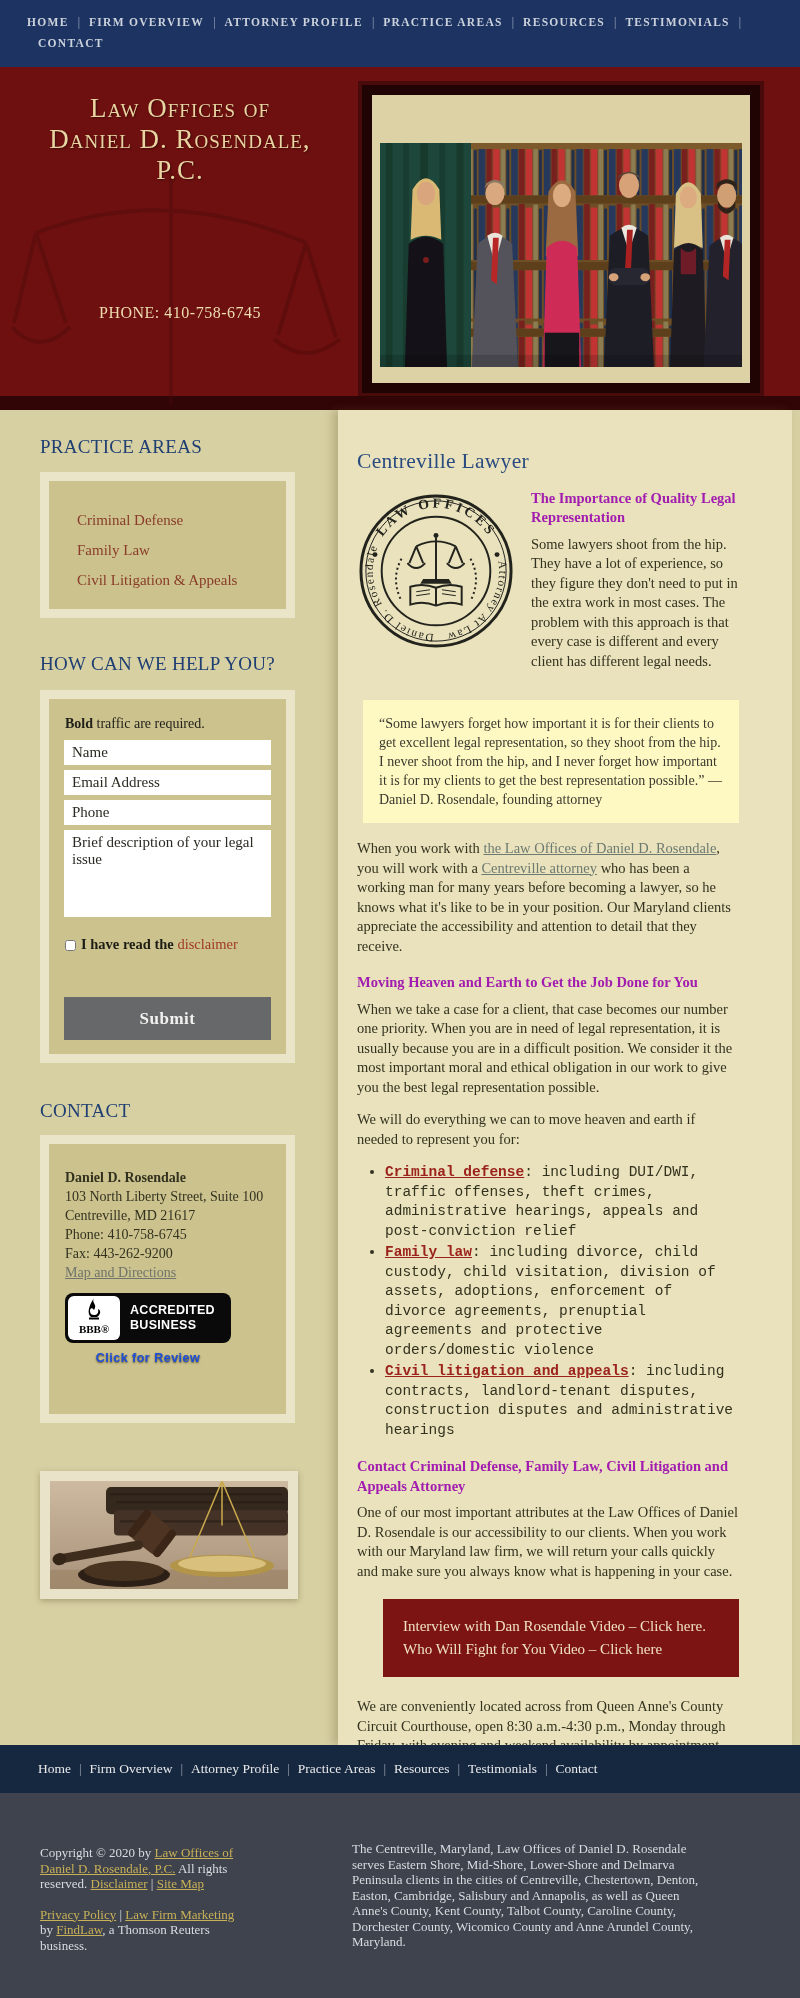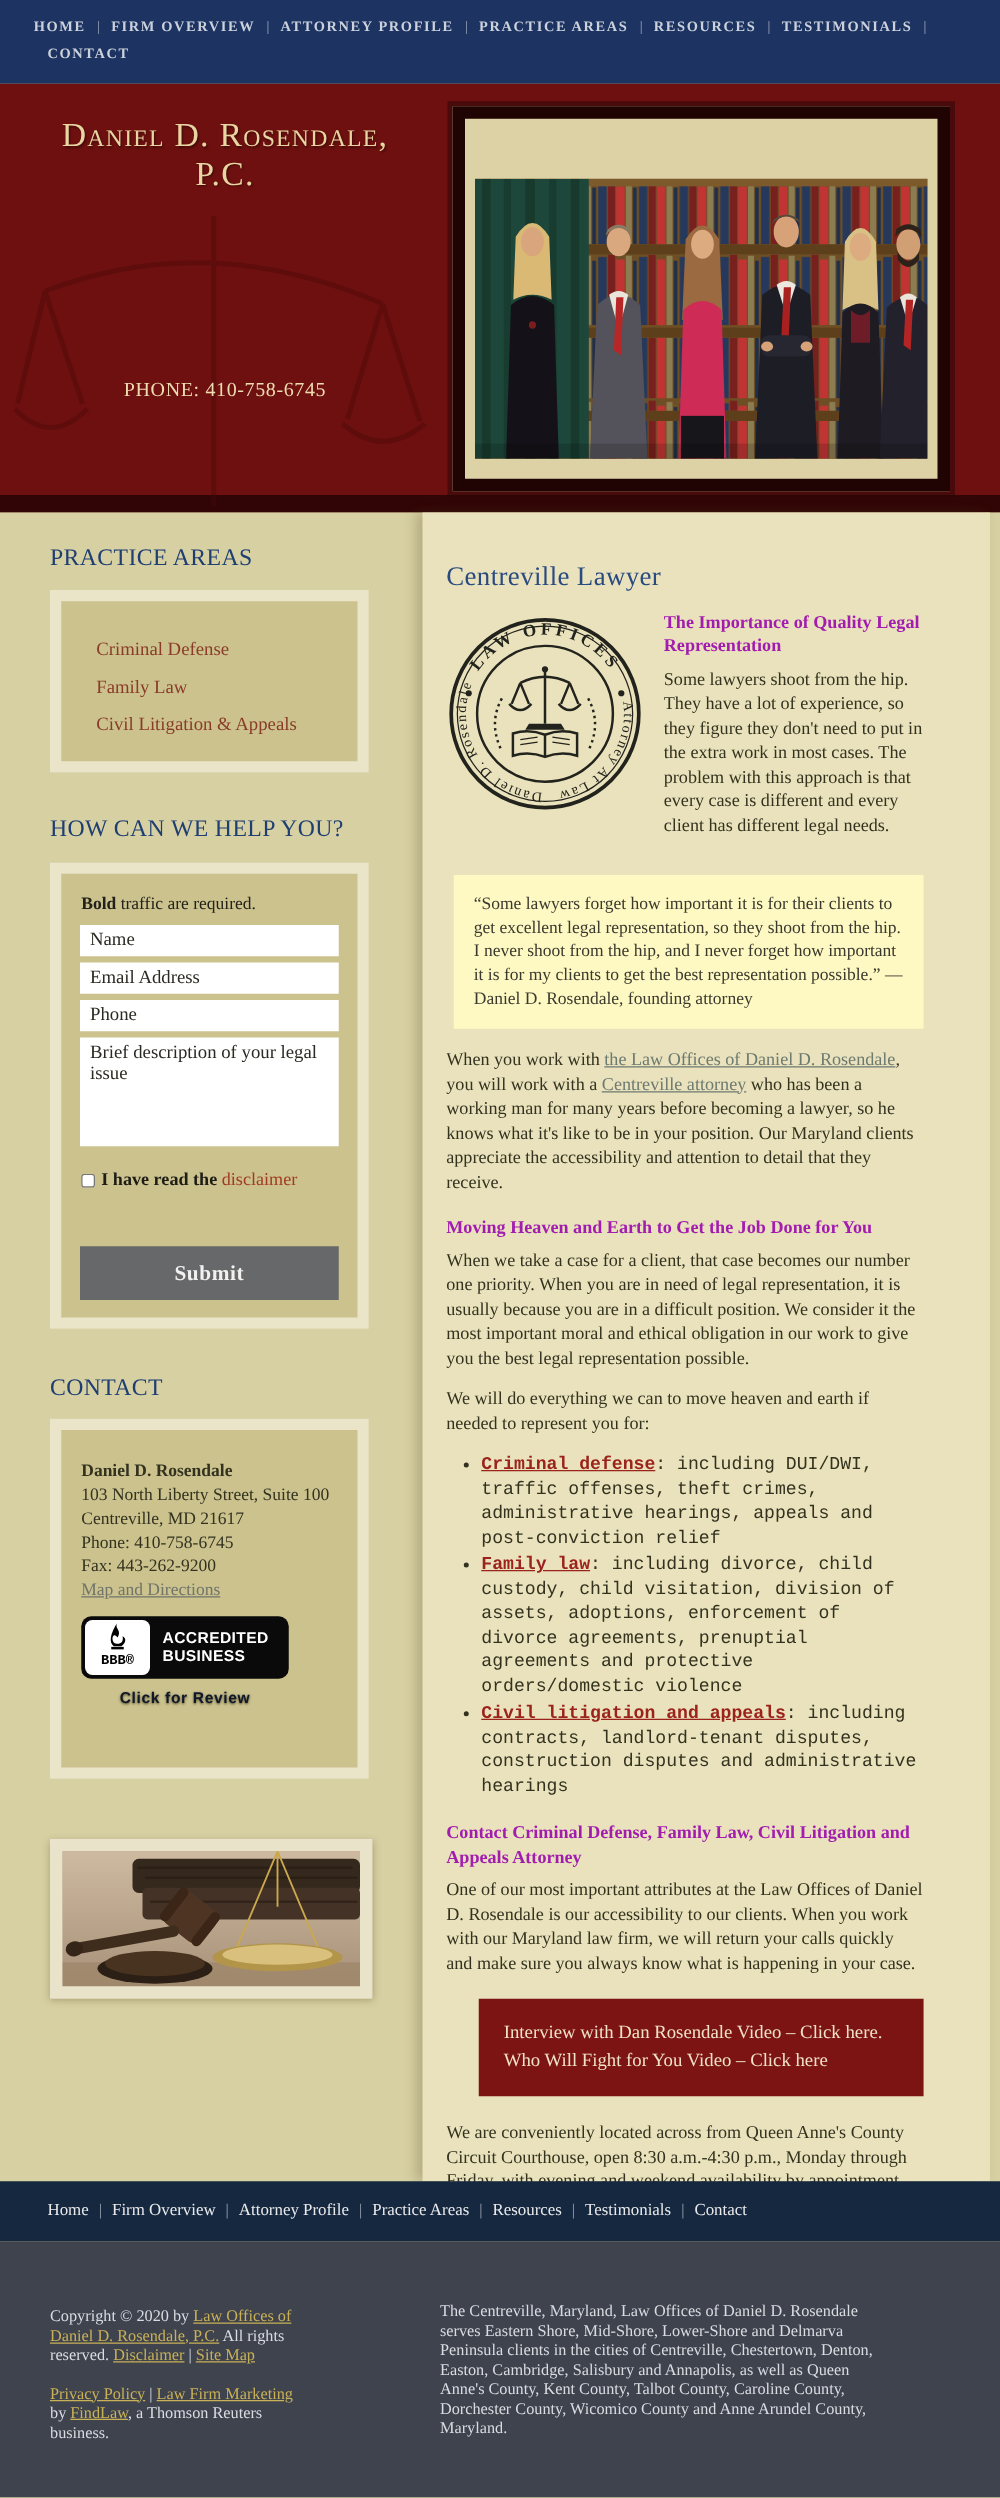--- a/index.html
+++ b/index.html
@@ -51,24 +51,24 @@
   .submit-btn{display:block;width:100%;height:43px;margin-top:44px;background:#67686a;border:0;color:#f2f1ef;
               font-family:"Liberation Serif",serif;font-size:17px;font-weight:bold;letter-spacing:.5px;}
   #contact-heading{top:690px;}
   .contact-box{position:absolute;left:40px;top:725px;width:255px;height:288px;background:#cbc28e;
                border:9px solid #eae5c9;box-sizing:border-box;padding:24px 12px 0 16px;
                font-size:14px;line-height:19px;color:#33321f;}
   .cname{font-weight:bold;}
   .map-link{color:#70746a;text-decoration:underline;}
   .bbb-badge{margin-top:11px;width:166px;height:50px;background:#0a0a0a;border-radius:8px;display:flex;overflow:hidden;}
   .bbb-left{width:52px;background:#fff;border-radius:6px;margin:3px;display:flex;flex-direction:column;align-items:center;
-            justify-content:center;font-family:Liberation Mono, monospace;font-weight:bold;font-size:11px;color:#000;}
+            justify-content:center;font-family:Liberation Serif, serif;font-weight:bold;font-size:11px;color:#000;}
   .bbb-right{flex:1;color:#fff;font-family:"Liberation Sans",sans-serif;font-weight:bold;font-size:12.5px;line-height:15px;
              display:flex;flex-direction:column;justify-content:center;padding-left:7px;letter-spacing:.3px;}
-  .bbb-review{margin-top:6px;width:166px;text-align:center;color:#0f172a;font-family:"Liberation Sans",sans-serif;
+  .bbb-review{margin-top:6px;width:166px;text-align:center;color:#1d4ed8;font-family:"Liberation Sans",sans-serif;
               font-size:12.5px;font-weight:bold;letter-spacing:.5px;text-shadow:0 1px 2px rgba(60,50,20,.85);}
   .gavel-photo{position:absolute;left:40px;top:1061px;width:258px;height:128px;box-sizing:border-box;
                border:10px solid #e9e4c9;background:#b7a184;box-shadow:0 2px 6px rgba(80,70,30,.35);}
   .gavel-photo svg{display:block;width:100%;height:100%;}
 
   
   .maincol{position:absolute;left:357px;top:0;width:382px;height:1654px;overflow:hidden;
            color:#33321f;font-size:14.5px;line-height:19.5px;}
   .maincol h1{margin:42px 0 16px;font-size:21.5px;font-weight:normal;color:#2a4b80;letter-spacing:.3px;}
   .seal{float:left;width:158px;height:158px;margin:4px 16px 4px 0;}
@@ -110,20 +110,21 @@
 <header class="header">
   <svg class="watermark" width="340" height="300" viewBox="0 0 340 300">
     <g stroke="#460909" stroke-width="4" fill="none" opacity="0.38">
       <path d="M30,120 Q160,70 300,130"></path>
       <line x1="165" y1="60" x2="165" y2="292"></line>
       <path d="M30,120 L8,210 M30,120 L60,210 M6,214 Q34,244 64,214"></path>
       <path d="M300,130 L272,222 M300,130 L330,224 M268,226 Q300,254 334,226"></path>
     </g>
   </svg>
   <div class="brand">
+    <div>Law Offices of</div>
     <div>Daniel D. Rosendale,</div>
     <div>P.C.</div>
   </div>
   <div class="phone">PHONE: 410-758-6745</div>
 
   <div class="team-photo">
     <div class="photo-inner">
       <svg viewBox="0 0 378 222" preserveAspectRatio="none">
         <defs>
           <pattern id="bk" width="34" height="58" patternUnits="userSpaceOnUse">

